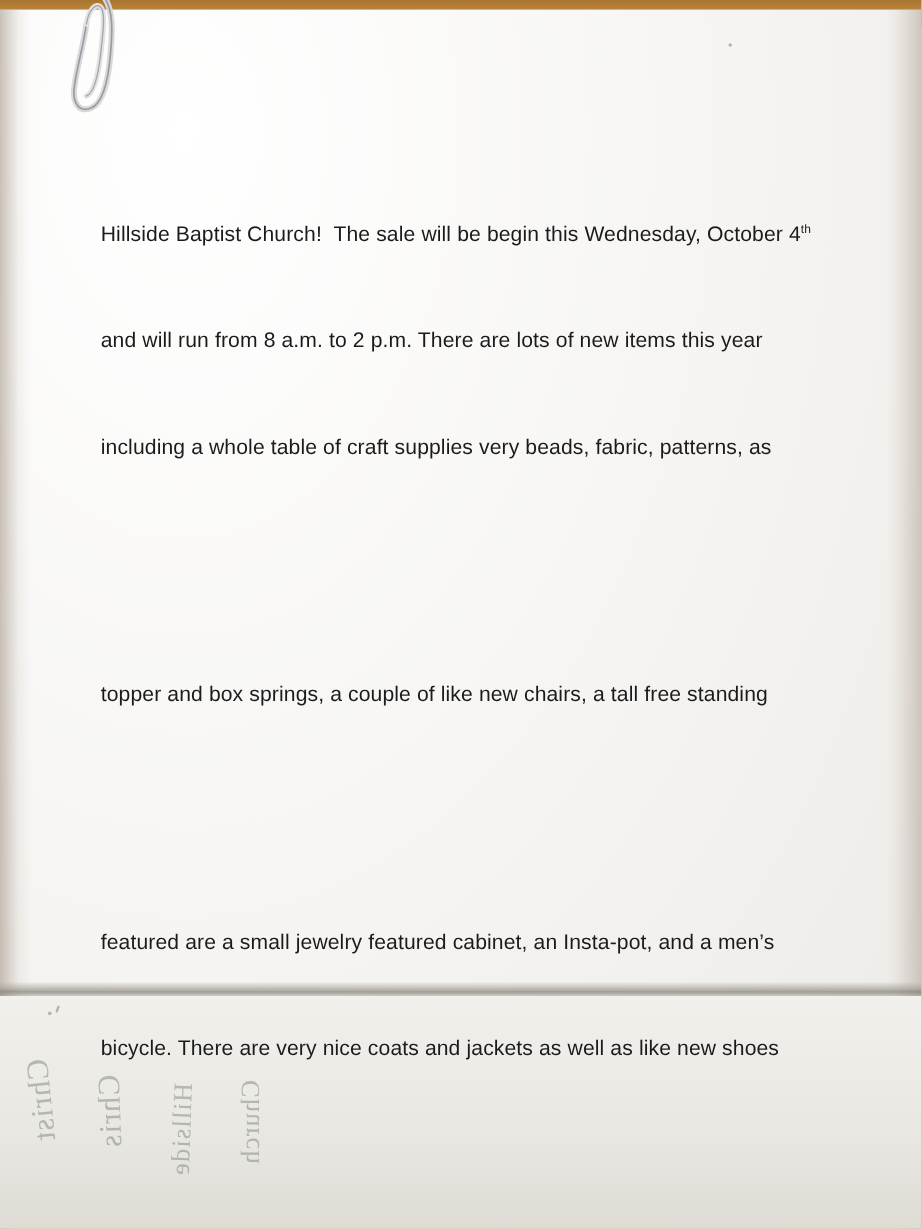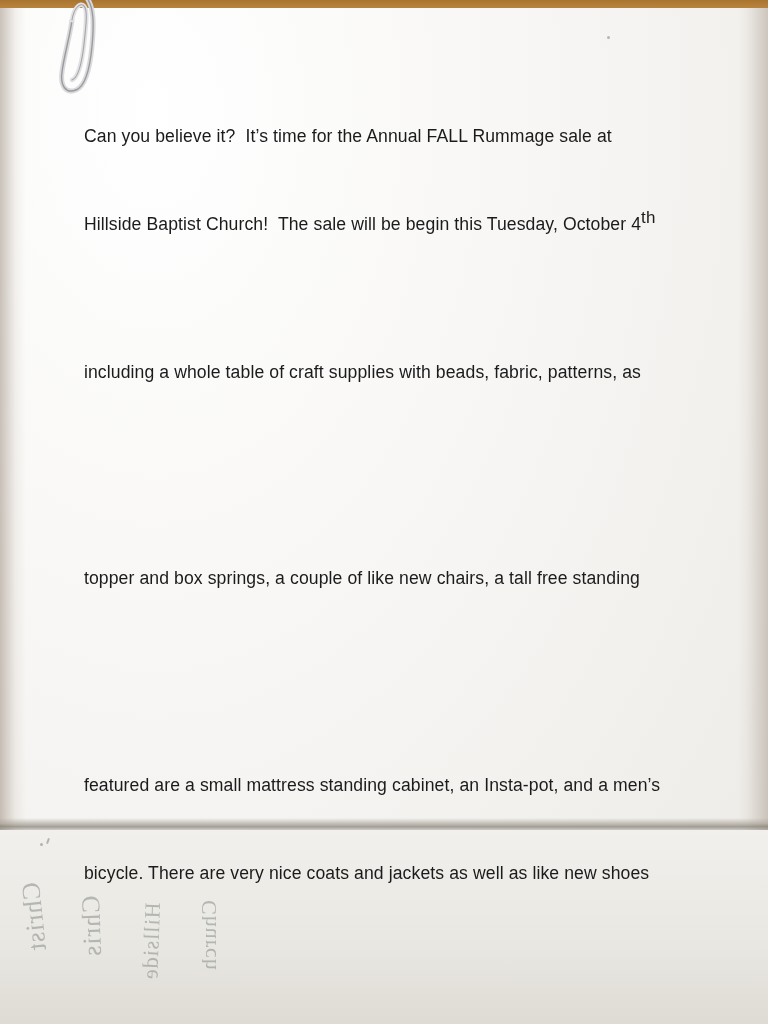--- a/index.html
+++ b/index.html
@@ -106,21 +106,21 @@
     width: 628px;
     color: #1b1b1c;
     font-family: "Liberation Sans", sans-serif;
     font-size: 17.6px;
     line-height: 29.5px;
     letter-spacing: .1px;
     text-align: left;
     white-space: pre-wrap;
   }
   .letter sup {
-    font-size: 17px;
+    font-size: 10px;
     vertical-align: super;
     line-height: 0;
   }
 </style>
 </head>
 <body>
 
 <div id="page">
 
   <div class="desk"></div>
@@ -145,34 +145,34 @@
   <div class="paperclip">
     <svg width="44" height="104" viewBox="0 0 44 104" fill="none">
       <path d="M31 4 C38 14, 38 30, 36 52 C34 74, 30 92, 20 96 C10 100, 4 92, 6 78 C8 62, 14 42, 16 26" stroke="#d9d9db" stroke-width="5" stroke-linecap="round"></path>
       <path d="M31 4 C38 14, 38 30, 36 52 C34 74, 30 92, 20 96 C10 100, 4 92, 6 78 C8 62, 14 42, 16 26" stroke="#9b9b9f" stroke-width="1.4" fill="none" stroke-linecap="round"></path>
       <path d="M16 26 C18 14, 24 8, 28 12 C32 16, 30 32, 28 50 C26 68, 22 84, 16 86" stroke="#e2e2e4" stroke-width="4.5" stroke-linecap="round"></path>
       <path d="M16 26 C18 14, 24 8, 28 12 C32 16, 30 32, 28 50 C26 68, 22 84, 16 86" stroke="#a5a5aa" stroke-width="1.1" fill="none" stroke-linecap="round"></path>
     </svg>
   </div>
 
   <div class="letter">
-    <span>Can you believe it?  It’s time for the Annual FALL Rummage sale at</span>
-<br>
-    <span>Hillside Baptist Church!  The sale will be begin this Tuesday, October 4</span><sup>th</sup>
-<br>
-<br>
-    <span>including a whole table of craft supplies with beads, fabric, patterns, as</span>
+<br>
+    <span>Hillside Baptist Church!  The sale will be begin this Wednesday, October 4</span><sup>th</sup>
+<br>
+    <span>and will run from 8 a.m. to 2 p.m. There are lots of new items this year</span>
+<br>
+    <span>including a whole table of craft supplies very beads, fabric, patterns, as</span>
 <br>
 <br>
 <br>
     <span>topper and box springs, a couple of like new chairs, a tall free standing</span>
 <br>
 <br>
 <br>
-    <span>featured are a small mattress standing cabinet, an Insta-pot, and a men’s</span>
+    <span>featured are a small jewelry featured cabinet, an Insta-pot, and a men’s</span>
 <br>
     <span>bicycle. There are very nice coats and jackets as well as like new shoes</span>
 <br>
     
 <br>
     
 <br>
     
 <br>
     

